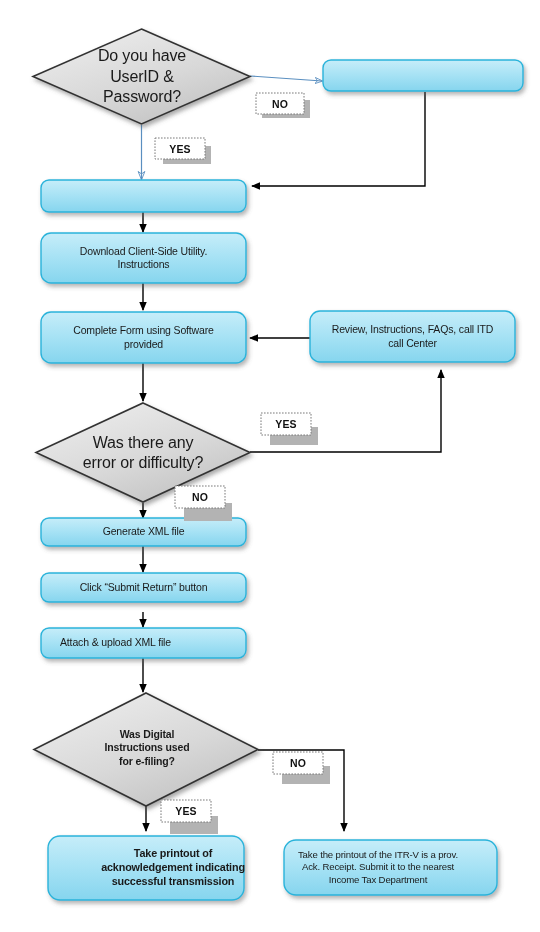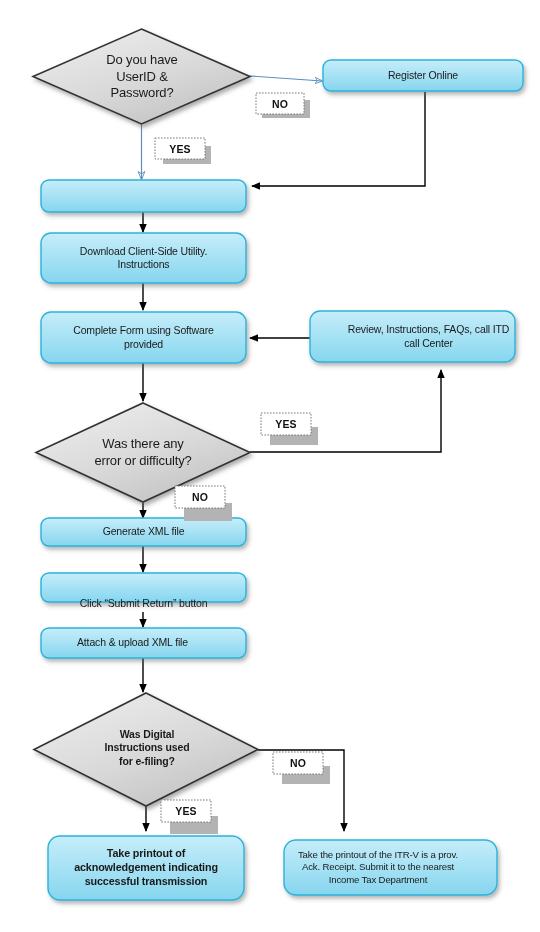--- a/index.html
+++ b/index.html
@@ -39,21 +39,21 @@
   }
   .proc-text {
     font-size: 10.5px;
     letter-spacing: -0.15px;
   }
   .proc-text.bold {
     font-weight: bold;
     font-size: 10.8px;
   }
   .dec-text {
-    font-size: 13px;
+    font-size: 16px;
     letter-spacing: -0.15px;
   }
   .dec-text.bold {
     font-weight: bold;
     font-size: 10.5px;
   }
   .label-text {
     position: absolute;
     display: flex;
     align-items: center;
@@ -155,46 +155,45 @@
     <rect x="273" y="752" width="50" height="22" fill="#ffffff" stroke="#7a7a7a" stroke-width="1" stroke-dasharray="1.6 1.4"></rect>
 
     <rect x="170" y="816" width="48" height="18" fill="#b3b3b3"></rect>
     <rect x="161" y="800" width="50" height="22" fill="#ffffff" stroke="#7a7a7a" stroke-width="1" stroke-dasharray="1.6 1.4"></rect>
   </svg>
 
   <div class="node-text dec-text" style="left:61px; top:38px; width:162px; height:78px;">Do you have
 UserID &amp;
 Password?</div>
 
-  <div class="node-text proc-text" style="left:323px; top:60px; width:200px; height:31px;">Register Online</div>
 
 
   <div class="node-text proc-text" style="left:41px; top:233px; width:205px; height:50px;">Download Client-Side Utility.
 Instructions</div>
 
   <div class="node-text proc-text" style="left:41px; top:312px; width:205px; height:51px;border-radius:16px;">Complete Form using Software
 provided</div>
 
-  <div class="node-text proc-text" style="left:310px; top:311px; width:205px; height:51px;padding-left:16px;">Review, Instructions, FAQs, call ITD
+  <div class="node-text proc-text" style="left:310px; top:311px; width:205px; height:51px;">Review, Instructions, FAQs, call ITD
 call Center</div>
 
   <div class="node-text dec-text" style="left:62px; top:428px; width:162px; height:50px;">Was there any
 error or  difficulty?</div>
 
   <div class="node-text proc-text" style="left:41px; top:518px; width:205px; height:28px;">Generate XML file</div>
 
-  <div class="node-text proc-text" style="left:41px; top:573px; width:205px; height:29px;margin-top:16px;">Click “Submit Return” button</div>
-
-  <div class="node-text proc-text" style="left:46px; top:628px; width:173px; height:30px;">Attach &amp; upload XML file</div>
+  <div class="node-text proc-text" style="left:41px; top:573px; width:205px; height:29px;">Click “Submit Return” button</div>
+
+  <div class="node-text proc-text" style="left:29px; top:628px; width:173px; height:30px;">Attach &amp; upload XML file</div>
 
   <div class="node-text dec-text bold" style="left:66px; top:708px; width:162px; height:80px;">Was Digital
 Instructions used
 for e-filing?</div>
 
-  <div class="node-text proc-text bold" style="left:48px; top:836px; width:196px; height:64px;">Take printout  of
+  <div class="node-text proc-text bold" style="left:48px; top:836px; width:196px; height:64px;padding-left:27px;">Take printout  of
 acknowledgement indicating
 successful transmission</div>
 
   <div class="node-text proc-text" style="left:284px; top:840px; width:188px; height:55px; font-size:9.6px;">Take the printout of the ITR-V is a prov.
 Ack. Receipt. Submit it to the nearest
 Income Tax Department</div>
 
   <div class="label-text" style="left:256px; top:93px; width:48px; height:21px;">NO</div>
   <div class="label-text" style="left:155px; top:138px; width:50px; height:21px;">YES</div>
   <div class="label-text" style="left:261px; top:413px; width:50px; height:22px;">YES</div>

